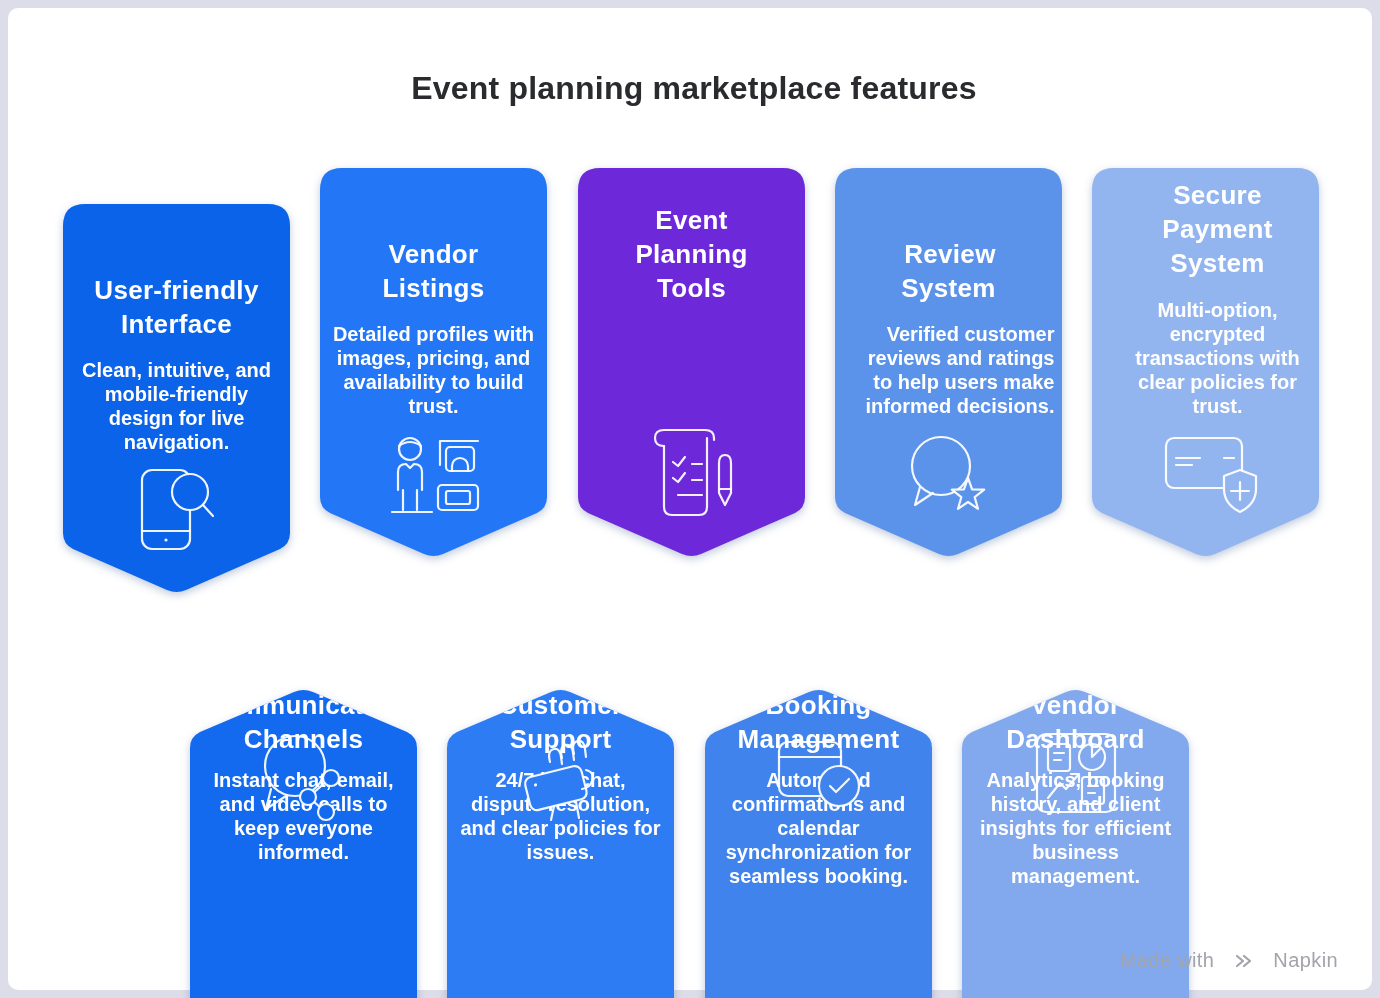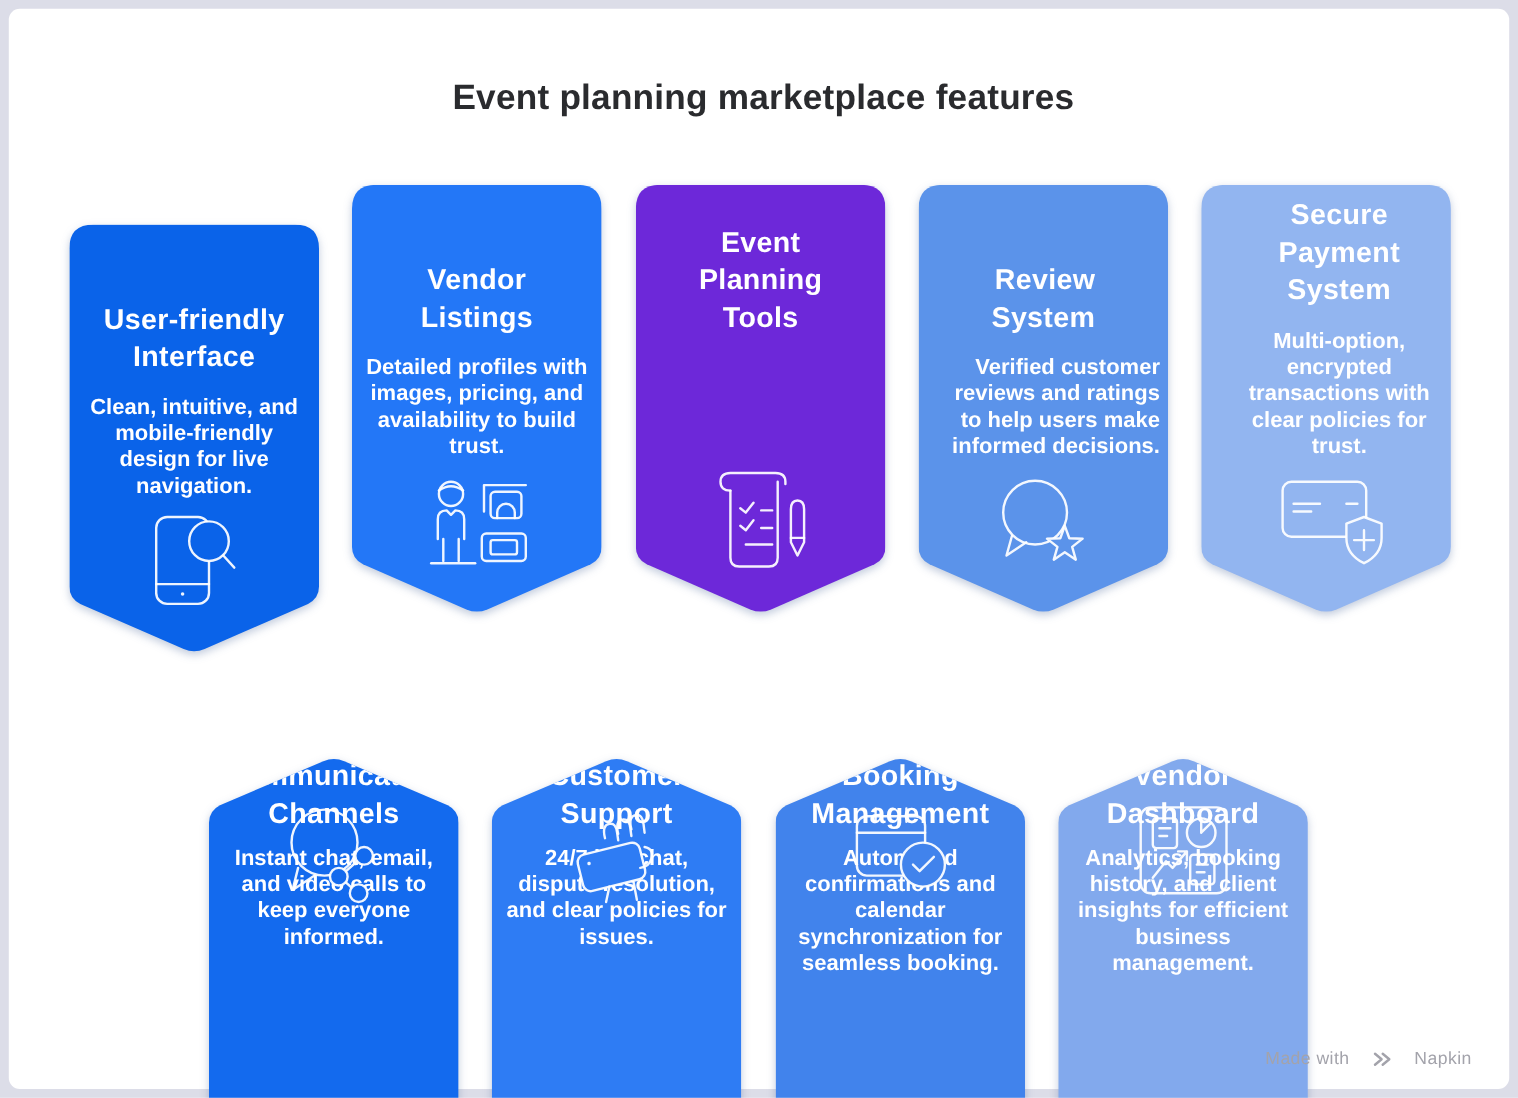--- a/index.html
+++ b/index.html
@@ -49,21 +49,21 @@
   .card.b .desc{margin-top:12px;}
   .icon{position:absolute;left:50%;transform:translateX(-50%);display:block;line-height:0;}
   .icon-bottom{bottom:42px;}
   .icon-top{top:44px;}
   .icon svg .s{stroke:rgba(255,255,255,.93);fill:none;stroke-width:2.2;stroke-linecap:round;stroke-linejoin:round;}
   .icon svg .sf{stroke:rgba(255,255,255,.93);fill:var(--cc);stroke-width:2.2;stroke-linecap:round;stroke-linejoin:round;}
   .icon svg .dot{fill:rgba(255,255,255,.93);stroke:none;}
   .watermark{
     position:absolute;right:42px;bottom:26px;
     display:flex;align-items:center;gap:21px;
-    font-size:16px;font-weight:500;letter-spacing:.4px;color:#a3a3ab;
+    font-size:20px;font-weight:500;letter-spacing:.4px;color:#a3a3ab;
   }
   .napkin-logo{line-height:0;}
 </style>
 </head>
 <body style="background: rgb(220, 221, 232);">
 
 <div class="canvas" style="background: rgb(255, 255, 255);"></div>
 
 <h1 class="main-title" style="color: rgb(42, 43, 46);">Event planning marketplace features</h1>
 

